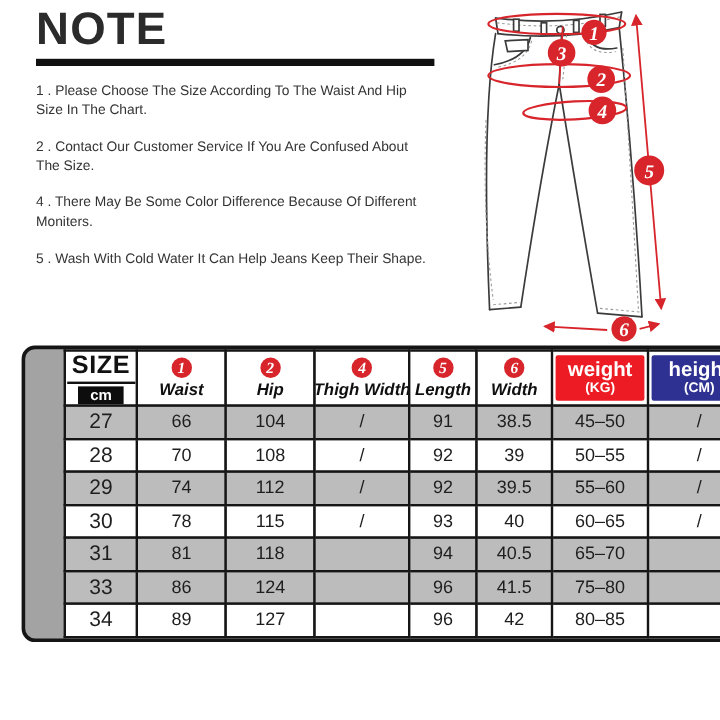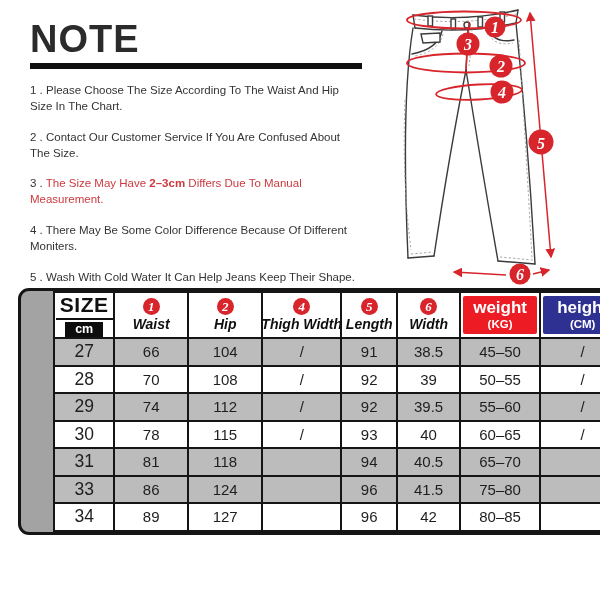--- a/index.html
+++ b/index.html
@@ -6,21 +6,21 @@
   body {
     width: 600px; height: 600px;
     background: #ffffff;
     font-family: "Liberation Sans", sans-serif;
     position: relative;
     overflow: hidden;
     color: #2e2e2e;
   }
 
   
-  .note-section { position: absolute; left: 30px; top: 20px; width: 332px; }
+  .note-section { position: absolute; left: 30px; top: 6px; width: 332px; }
   .note-title {
     font-size: 38px; font-weight: bold; letter-spacing: 1px;
     color: #2b2b2b; line-height: 1.05;
   }
   .note-rule { height: 6px; background: #101010; margin: 3px 0 13px 0; }
   .note-item {
     font-size: 11.5px; line-height: 1.4; color: #343434;
     margin: 0 0 14.5px 0;
   }
   .note-red { color: #cc3a40; }
@@ -90,21 +90,20 @@
 </style>
 </head>
 <body>
 
 <div class="note-section">
   <div class="note-title">NOTE</div>
   <div class="note-rule"></div>
 
   <p class="note-item">1 . Please Choose The Size According To The Waist And Hip Size In The Chart.</p>
   <p class="note-item">2 . Contact Our Customer Service If You Are Confused About The Size.</p>
-  <p class="note-item"><span>3 . </span><span class="note-red">The Size May Have </span><span class="note-red-bold">2–3cm</span><span class="note-red"> Differs Due To Manual Measurement.</span></p>
   <p class="note-item">4 . There May Be Some Color Difference Because Of Different Moniters.</p>
   <p class="note-item">5 . Wash With Cold Water It Can Help Jeans Keep Their Shape.</p>
 </div>
 
 <div class="jeans-wrap">
   <svg viewBox="0 0 212 292" width="212" height="292">
     <defs>
       <marker id="arrow" viewBox="0 0 10 10" refX="8.5" refY="5" markerWidth="6.5" markerHeight="6.5" orient="auto-start-reverse">
         <path d="M0,0 L10,5 L0,10 z" fill="#d7252b"></path>
       </marker>

